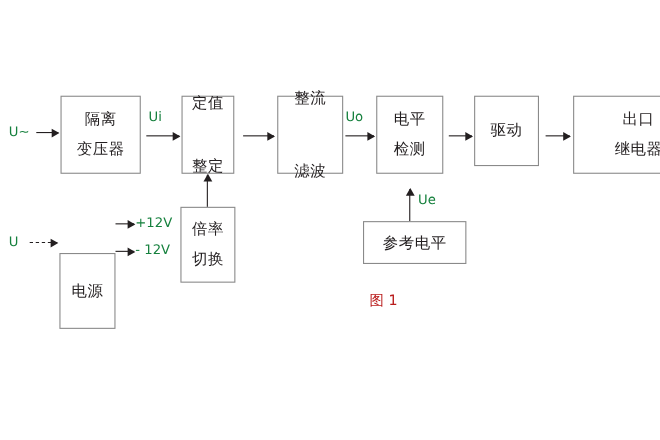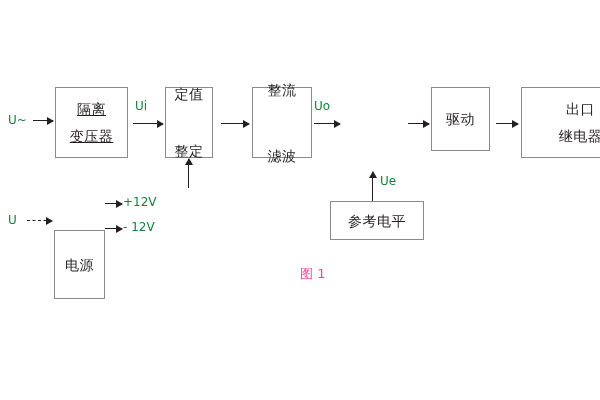--- a/index.html
+++ b/index.html
@@ -44,24 +44,25 @@
   }
   .lbl {
     position: absolute;
     color: #15803d;
     font-size: 12px;
     white-space: nowrap;
     line-height: 1;
   }
   .caption {
     position: absolute;
-    color: #ec4899;
+    color: #b91c1c;
     font-size: 13px;
     white-space: nowrap;
     line-height: 1;
+    margin-left: 36px;
   }
   .arrow-h {
     position: absolute;
     height: 1px;
     background: #231f20;
   }
   .arrow-h::after {
     content: "";
     position: absolute;
     right: -1px;
@@ -98,21 +99,21 @@
   }
 </style>
 </head>
 <body>
 
 <div id="diagram">
 
   <div class="lbl" style="left:8px; top:114px;">U~</div>
   <div class="arrow-h" style="left:33px; top:120px; width:20px;"></div>
 
-  <div class="box" style="left:55px; top:87px; width:73px; height:71px;text-decoration:underline;">
+  <div class="box" style="left:55px; top:87px; width:73px; height:71px;">
     <span class="ln">隔离</span>
     <span class="ln">变压器</span>
   </div>
 
   <div class="lbl" style="left:135px; top:100px;">Ui</div>
   <div class="arrow-h" style="left:133px; top:123px; width:30px;"></div>
 
   <div class="box" style="left:165px; top:87px; width:48px; height:71px;gap:30px;">
     <span class="ln">定值</span>
     <span class="ln">整定</span>
@@ -121,20 +122,24 @@
   <div class="arrow-h" style="left:221px; top:123px; width:28px;"></div>
 
   <div class="box" style="left:252px; top:87px; width:60px; height:71px;gap:39px;">
     <span class="ln">整流</span>
     <span class="ln">滤波</span>
   </div>
 
   <div class="lbl" style="left:314px; top:100px;">Uo</div>
   <div class="arrow-h" style="left:314px; top:123px; width:26px;"></div>
 
+  <div class="box" style="left:342px; top:87px; width:61px; height:71px;">
+    <span class="ln">电平</span>
+    <span class="ln">检测</span>
+  </div>
 
   <div class="arrow-h" style="left:408px; top:123px; width:21px;"></div>
 
   <div class="box single" style="left:431px; top:87px; width:59px; height:64px;">
     <span class="ln">驱动</span>
   </div>
 
   <div class="arrow-h" style="left:496px; top:123px; width:22px;"></div>
 
   <div class="box" style="left:521px; top:87px; width:82px; height:71px;padding-left:37px;">
@@ -148,20 +153,24 @@
   <div class="box single" style="left:54px; top:186px; width:51px; height:69px;margin-top:44px;">
     <span class="ln">电源</span>
   </div>
 
   <div class="arrow-h" style="left:105px; top:203px; width:17px;"></div>
   <div class="lbl" style="left:123px; top:196px;">+12V</div>
 
   <div class="arrow-h" style="left:105px; top:228px; width:17px;"></div>
   <div class="lbl" style="left:123px; top:221px;">- 12V</div>
 
+  <div class="box" style="left:164px; top:188px; width:50px; height:69px;">
+    <span class="ln">倍率</span>
+    <span class="ln">切换</span>
+  </div>
 
   <div class="arrow-v" style="left:188px; top:159px; height:29px;"></div>
 
   <div class="arrow-v" style="left:372px; top:172px; height:29px;"></div>
   <div class="lbl" style="left:380px; top:175px;">Ue</div>
 
   <div class="box single" style="left:330px; top:201px; width:94px; height:39px;">
     <span class="ln">参考电平</span>
   </div>
 

